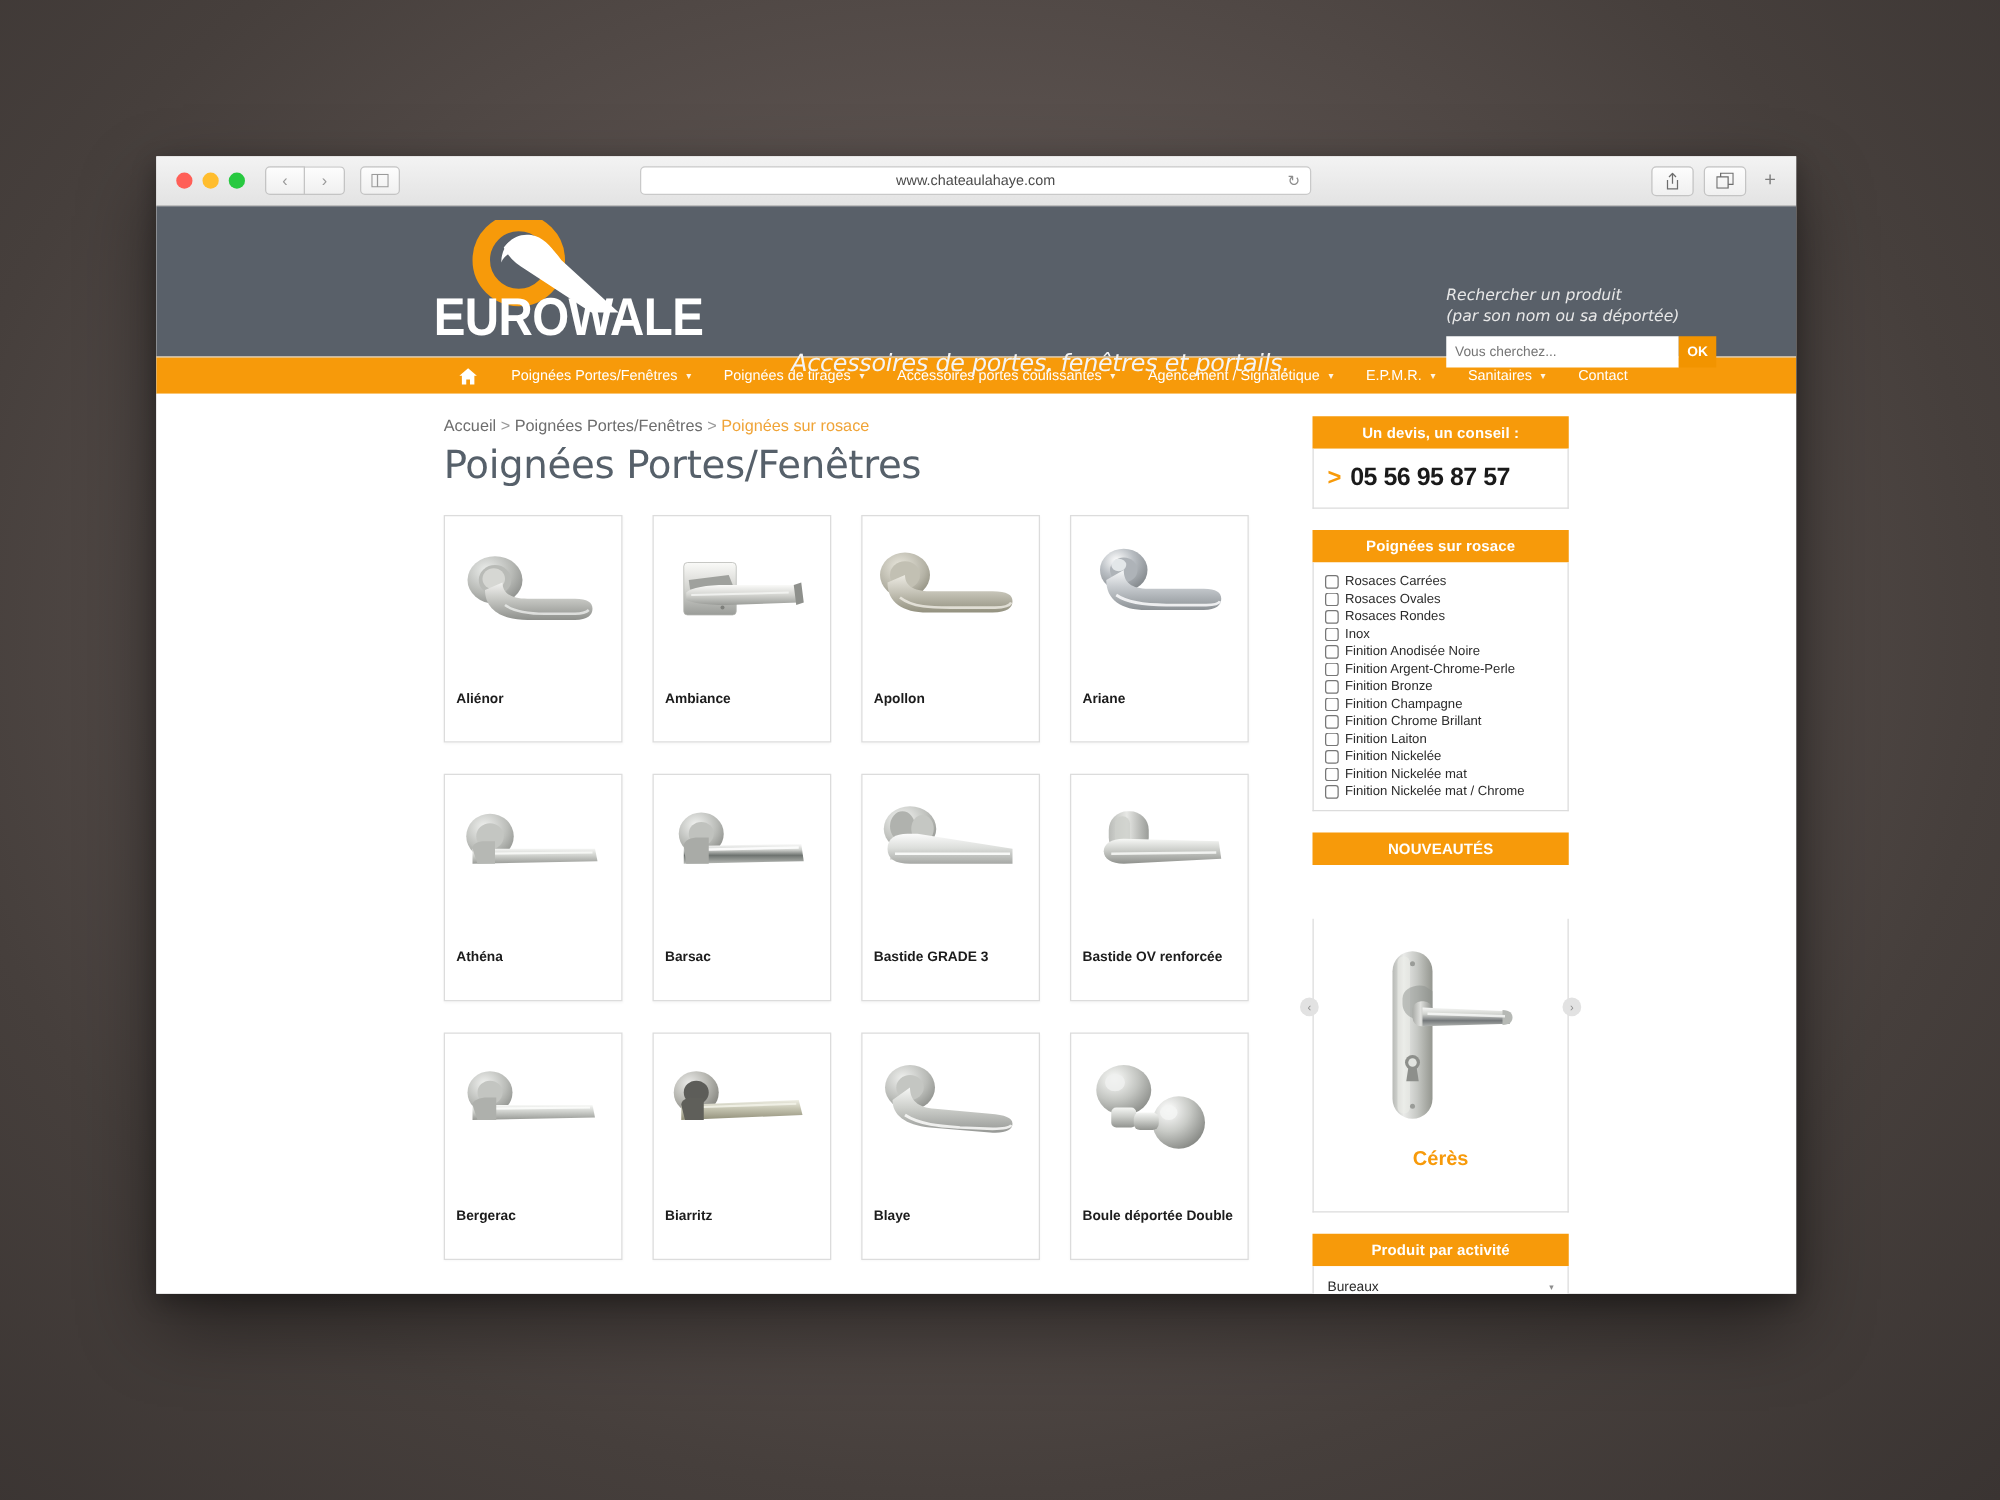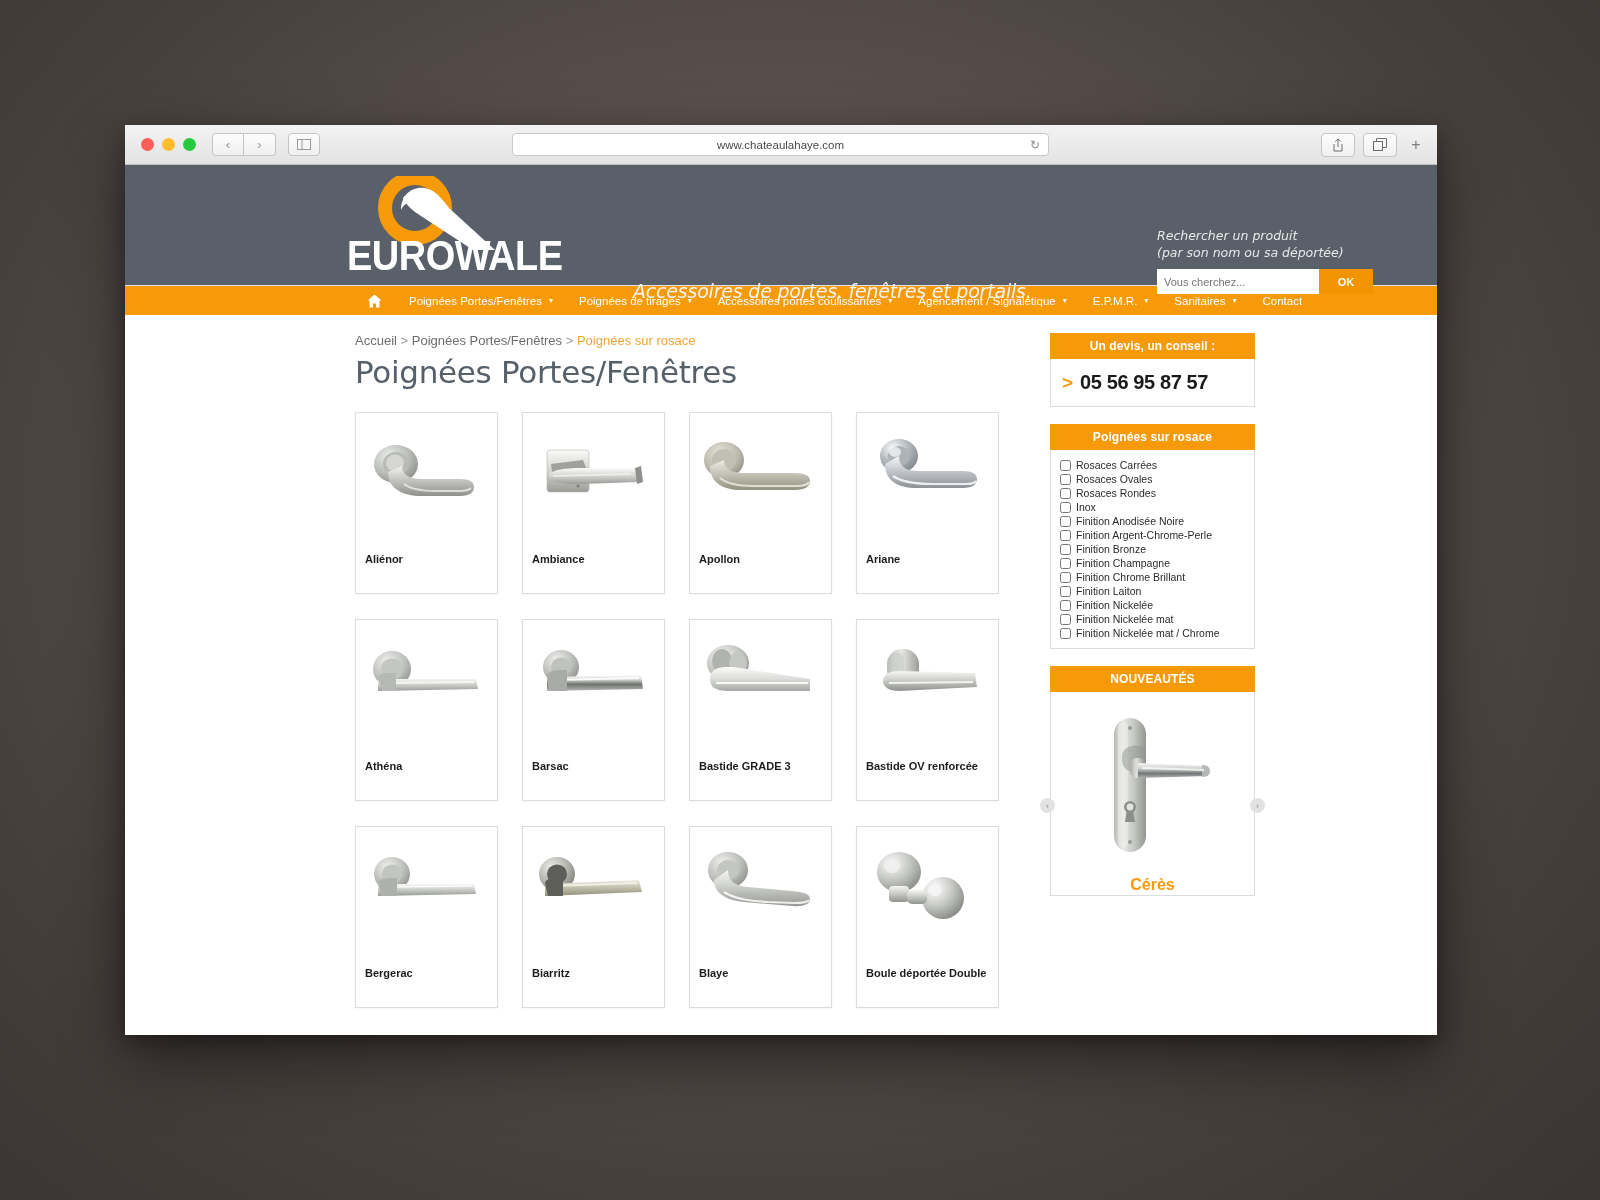--- a/index.html
+++ b/index.html
@@ -111,21 +111,21 @@
     font-style: italic; font-size: 12.5px; line-height: 17px;
     font-family: "DejaVu Sans", sans-serif;
   }
   .search-row { display: flex; margin-top: 8px; height: 25px; }
   .search-row input {
     flex: 1; border: none; outline: none;
     padding: 0 7px; font-size: 11px; color: #777;
     background: #fff; font-family: "Liberation Sans", sans-serif;
   }
   .search-row button {
-    width: 54px; border: none; cursor: pointer;
+    width: 30px; border: none; cursor: pointer;
     background: #f29400; color: #fff;
     font-size: 11px; font-weight: bold;
     font-family: "Liberation Sans", sans-serif;
   }
 
   
   .nav-bar {
     height: 30px;
     background: #f79a0a;
     display: flex; align-items: center;
@@ -222,24 +222,25 @@
     font-size: 10.5px; color: #2b2b2b;
     padding: 1px 0;
     cursor: pointer;
   }
   .filter-item input { margin: 0; width: 11px; height: 11px; }
 
   .carousel { position: relative; }
   .carousel-body {
     border: 1px solid #dcdcdc; border-top: none;
     background: #fff;
-    height: 204px;
+    height: 235px;
     display: flex; flex-direction: column;
     align-items: center; justify-content: flex-start;
     padding-top: 18px;
+    margin-top: 43px;
   }
   .carousel-img { height: 150px; display: flex; align-items: center; justify-content: center;}
   .carousel-label {
     margin-top: 16px;
     font-size: 16px; font-weight: bold; color: #f79a0a;
   }
   .car-arrow {
     position: absolute; top: 132px;
     width: 15px; height: 15px; border-radius: 50%;
     background: #e2e2e2; color: #8d8d8d;
@@ -794,17 +795,30 @@
                 <circle cx="42" cy="18" r="2" fill="#9a9c98"></circle>
                 <circle cx="42" cy="132" r="2" fill="#9a9c98"></circle>
               </svg>
             </div>
             <div class="carousel-label">Cérès</div>
           </div>
           <div class="car-arrow left">‹</div>
           <div class="car-arrow right">›</div>
         </div>
 
+        <div class="widget">
+          <div class="widget-head">Produit par activité</div>
+          <div class="widget-body">
+            <div class="select-row">
+              <span>Bureaux</span>
+              <span class="tri">▾</span>
+            </div>
+            <div class="select-row">
+              <span>Hôtels</span>
+              <span class="tri">▾</span>
+            </div>
+          </div>
+        </div>
 
       </div>
     </div>
   </div>
 </div>
 
 </body></html>

